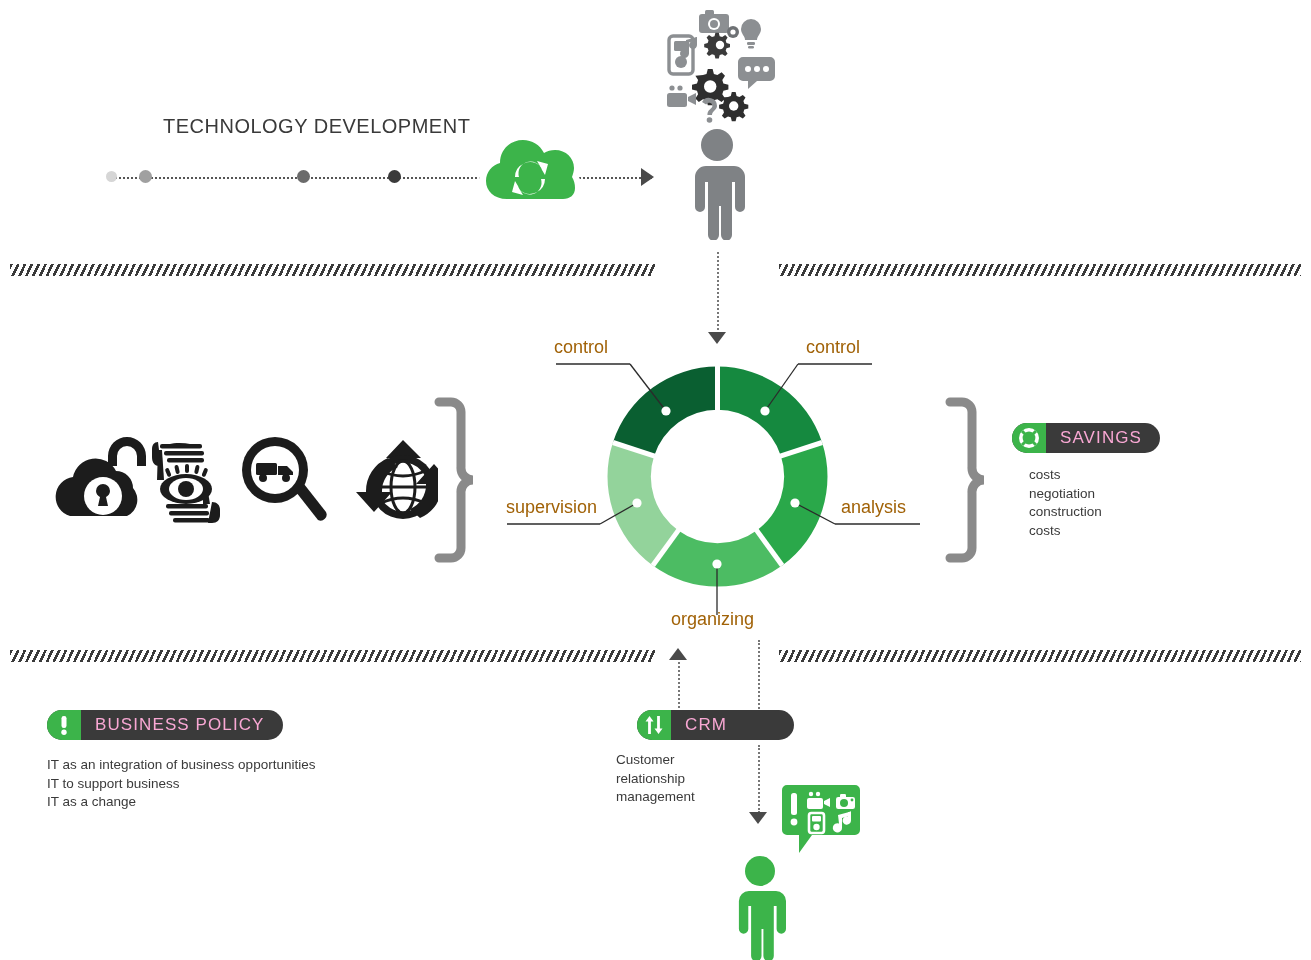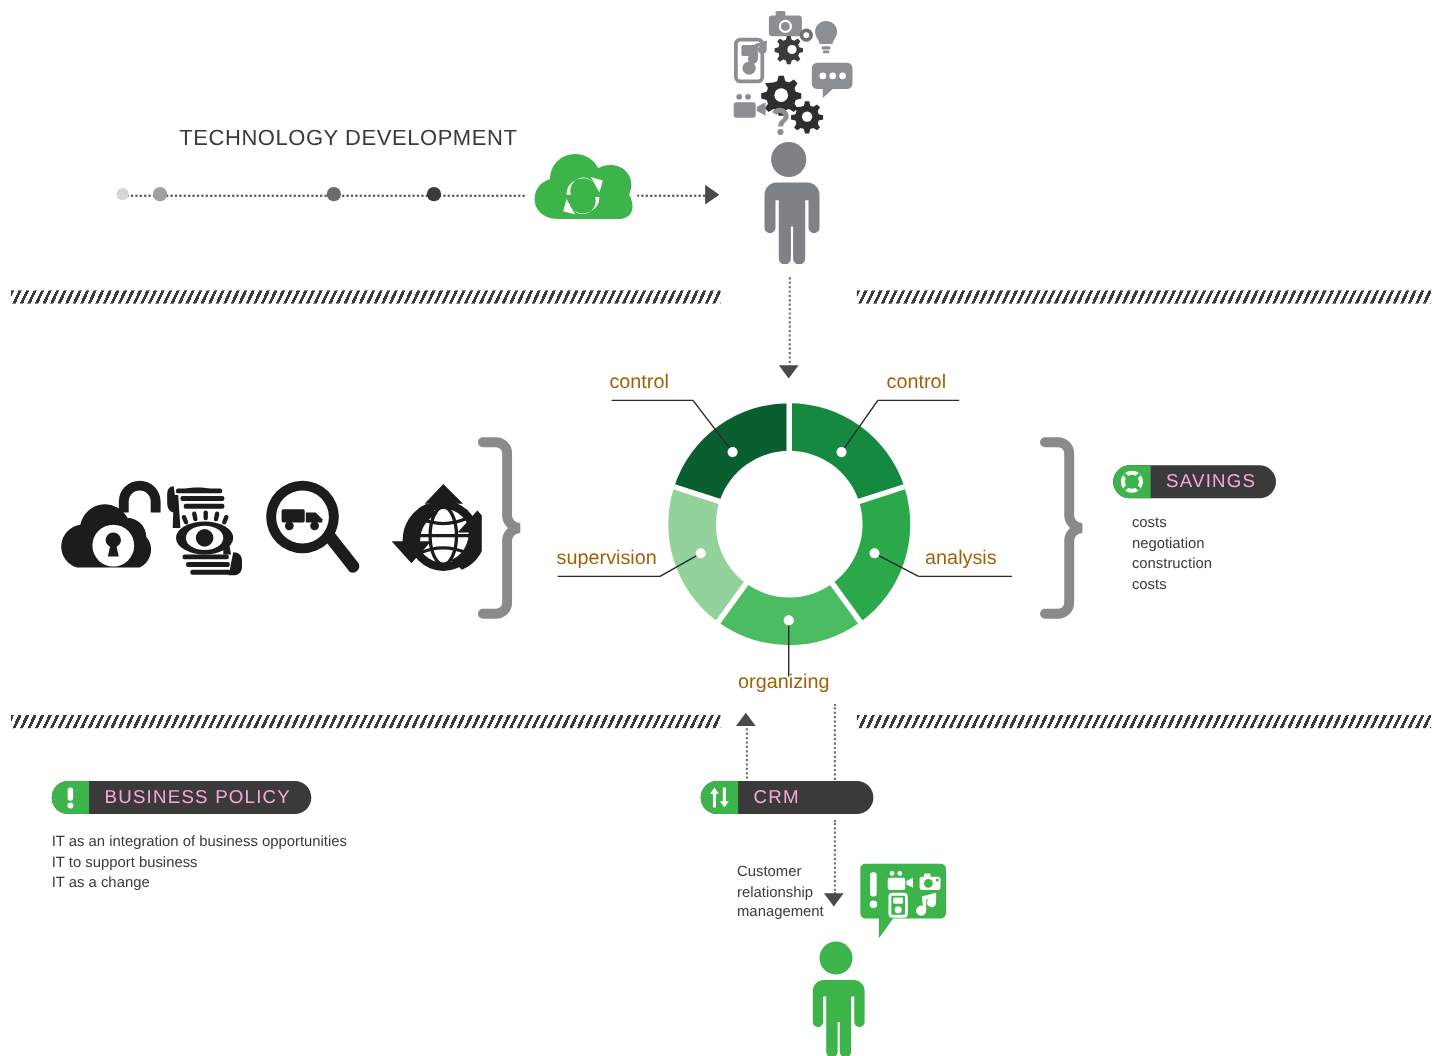--- a/index.html
+++ b/index.html
@@ -363,21 +363,21 @@
 
   <div class="abs badge" style="left:637px;top:710px;width:157px;">
     <span class="b-ico">
       <svg width="22" height="22" viewBox="0 0 22 22" fill="#ffffff">
         <path d="M6.5 2 l4 5.5 h-2.6 v12.5 h-2.8 v-12.5 h-2.6z"></path>
         <path d="M15.5 20 l-4-5.5 h2.6 v-12.5 h2.8 v12.5 h2.6z"></path>
       </svg>
     </span>
     <span class="b-txt">CRM</span>
   </div>
-  <div class="abs small-note" style="left:670px;top:751px;margin-top:32px;">
+  <div class="abs small-note" style="left:616px;top:751px;">
     <div>Customer</div>
     <div>relationship</div>
     <div>management</div>
   </div>
 
   <div class="abs" style="left:782px;top:785px;width:78px;height:68px;">
     <svg width="78" height="68" viewBox="0 0 78 68">
       <path d="M5 0 h68 a5 5 0 0 1 5 5 v40 a5 5 0 0 1-5 5 h-43 l-13 18 v-18 h-12 a5 5 0 0 1-5-5 v-40 a5 5 0 0 1 5-5z" fill="#3cb44a"></path>
       <g fill="#ffffff">
         <rect x="9" y="8" width="6" height="22" rx="2.5"></rect>

